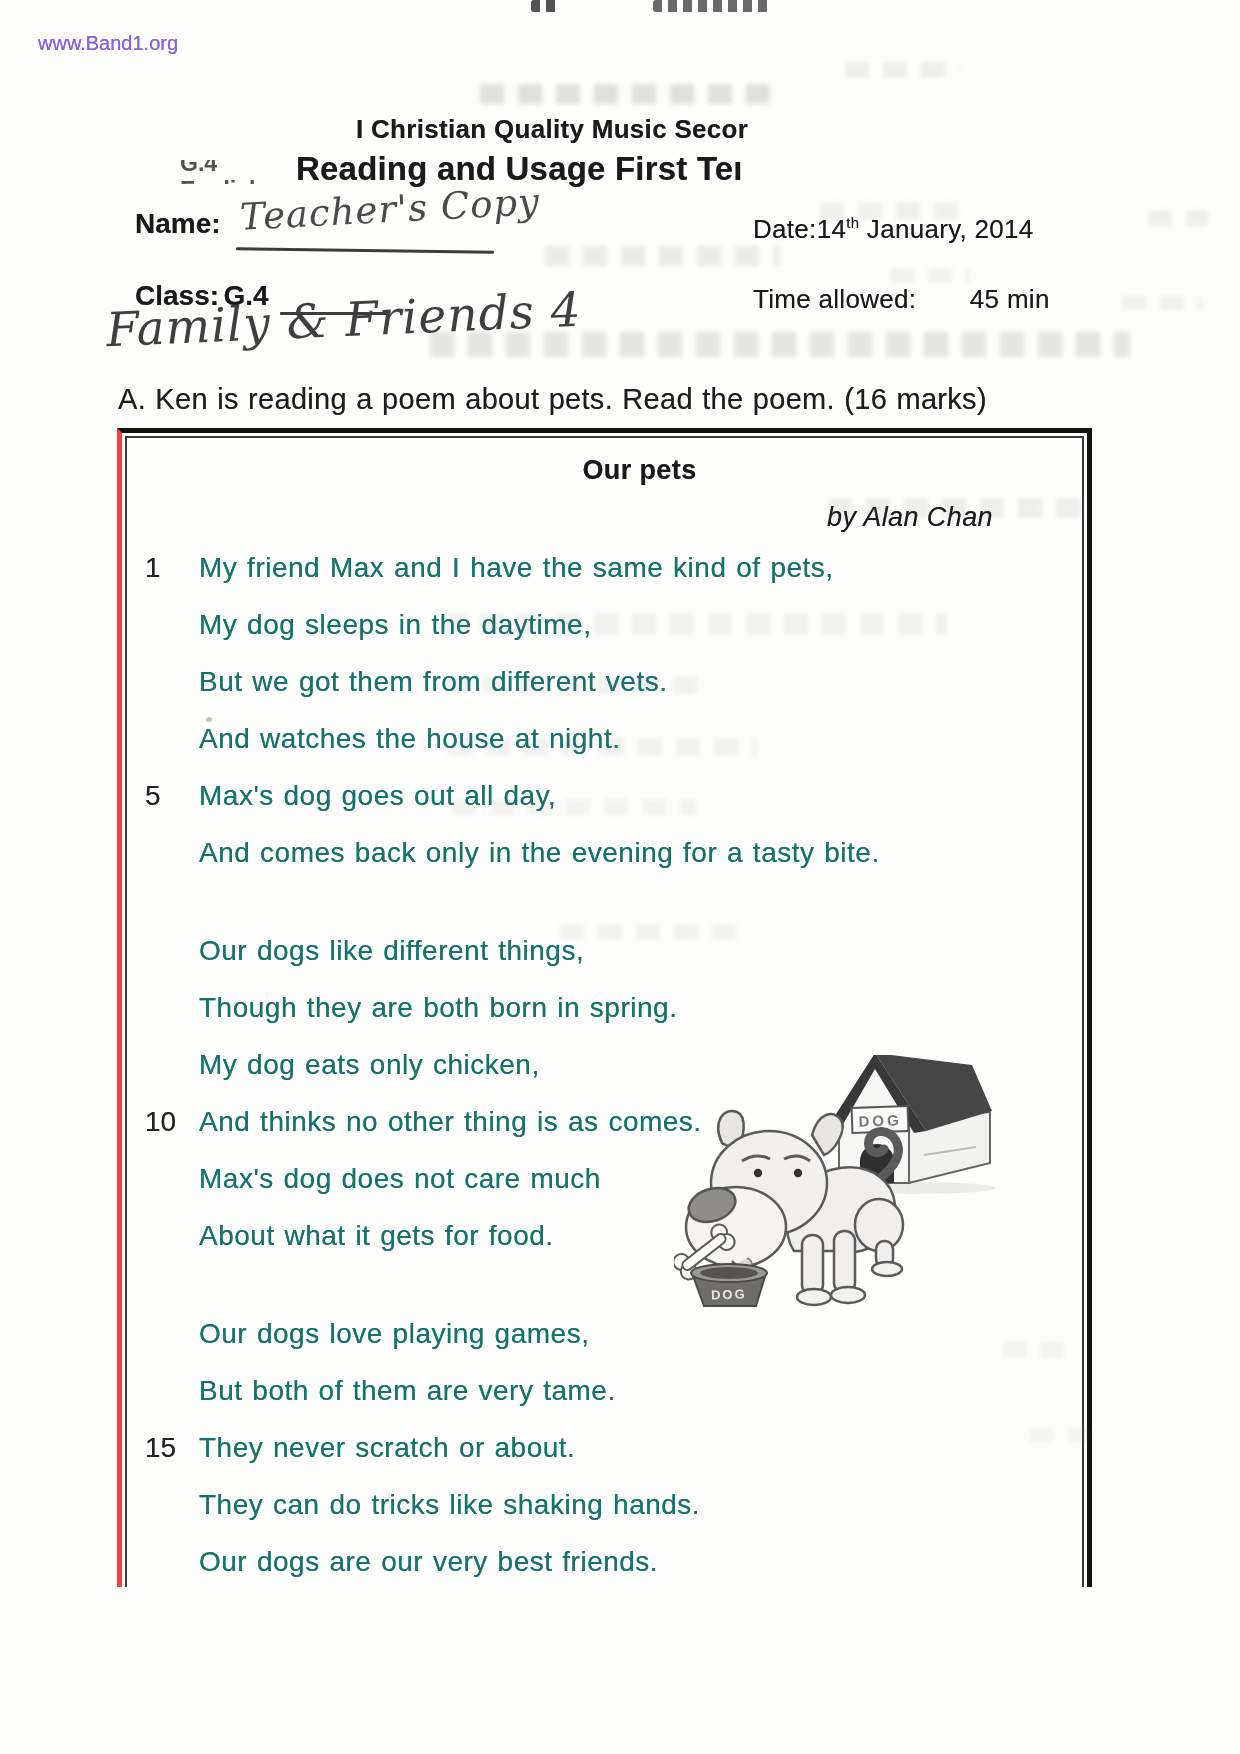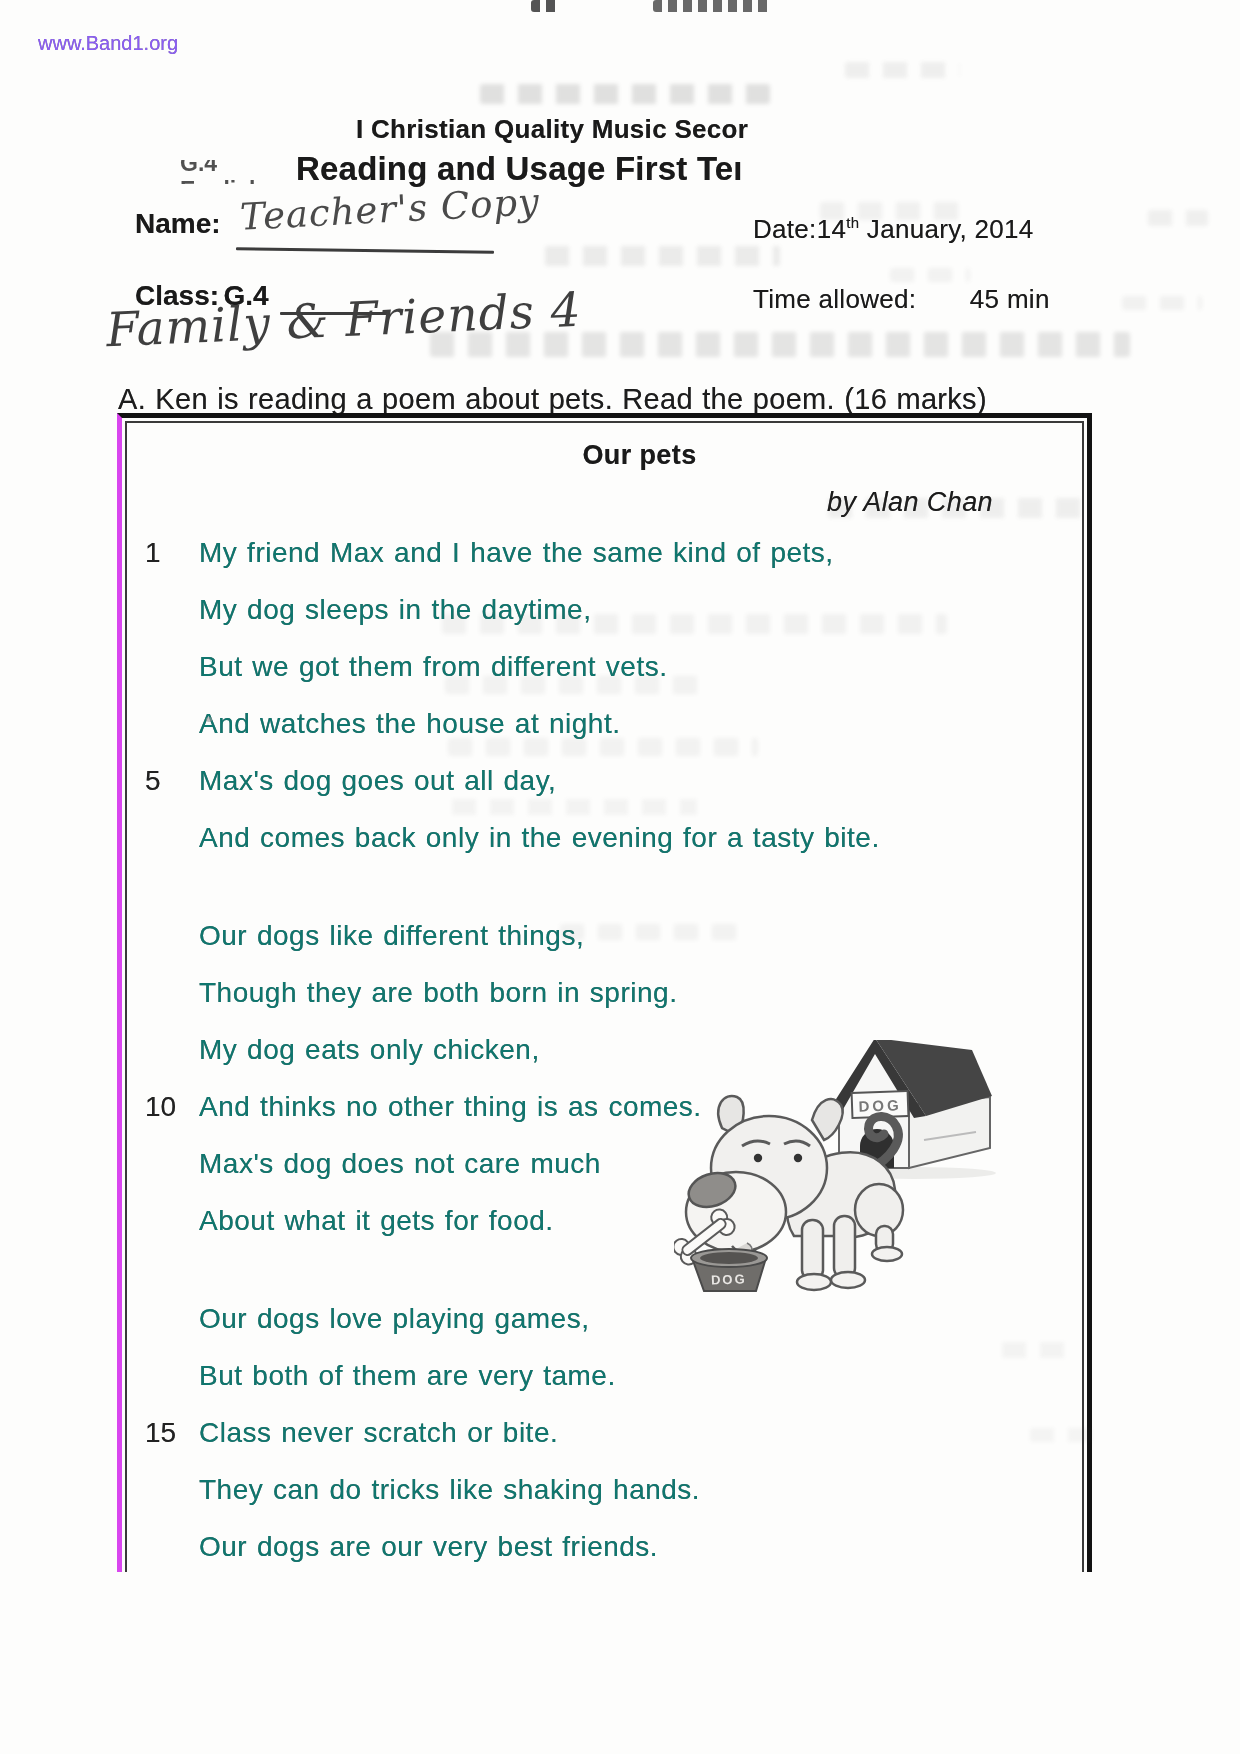--- a/index.html
+++ b/index.html
@@ -27,22 +27,22 @@
   .hand{font-family:"DejaVu Serif",serif;font-style:italic;color:#4a4a4a;}
   .name-hand{left:240px;top:188px;font-size:37px;transform:rotate(-3deg);letter-spacing:1px;}
   .series-hand{left:106px;top:292px;font-size:47px;transform:rotate(-2.5deg);color:#3f3f3f;letter-spacing:1px;}
   .uline{background:#3c3c3c;height:3px;border-radius:1px;}
   .u-name{left:236px;top:249px;width:258px;transform:rotate(.8deg);}
   .u-class{left:280px;top:312px;width:108px;}
   
   .instruction{left:118px;top:383px;font-size:29px;letter-spacing:.3px;word-spacing:1px;color:#1d1d1d;}
   
   .poembox{
-    left:117px;top:413px;width:975px;height:1159px;box-sizing:border-box;
-    border-top:5px solid #121212;border-left:5px solid #d946ef;border-right:5px solid #121212;padding-left:6px;
+    left:117px;top:428px;width:975px;height:1159px;box-sizing:border-box;
+    border-top:5px solid #121212;border-left:5px solid #ef4444;border-right:5px solid #121212;padding-left:6px;
   }
   .poembox .innerline{
     position:absolute;left:3px;right:3px;top:3px;bottom:0;
     border-top:2px solid #3a3a3a;border-left:2px solid #3a3a3a;border-right:2px solid #3a3a3a;
   }
   .poem-title{position:absolute;left:0;right:0;top:22px;text-align:center;
     font-size:27px;font-weight:bold;transform:translateX(35px);letter-spacing:.4px;}
   .poem-byline{position:absolute;right:94px;top:69px;font-size:27px;font-style:italic;letter-spacing:.4px;}
   .poem-lines{position:absolute;left:8px;right:10px;top:119px;}
   .stanza{margin-bottom:41px;}
@@ -157,21 +157,21 @@
           <div class="pline">
             <span class="pnum"></span>
             <span class="ptxt">Our dogs love playing games,</span>
           </div>
           <div class="pline">
             <span class="pnum"></span>
             <span class="ptxt">But both of them are very tame.</span>
           </div>
           <div class="pline">
             <span class="pnum">15</span>
-            <span class="ptxt">Class never scratch or bite.</span>
+            <span class="ptxt">They never scratch or about.</span>
           </div>
           <div class="pline">
             <span class="pnum"></span>
             <span class="ptxt">They can do tricks like shaking hands.</span>
           </div>
           <div class="pline">
             <span class="pnum"></span>
             <span class="ptxt">Our dogs are our very best friends.</span>
           </div>
         </div>

